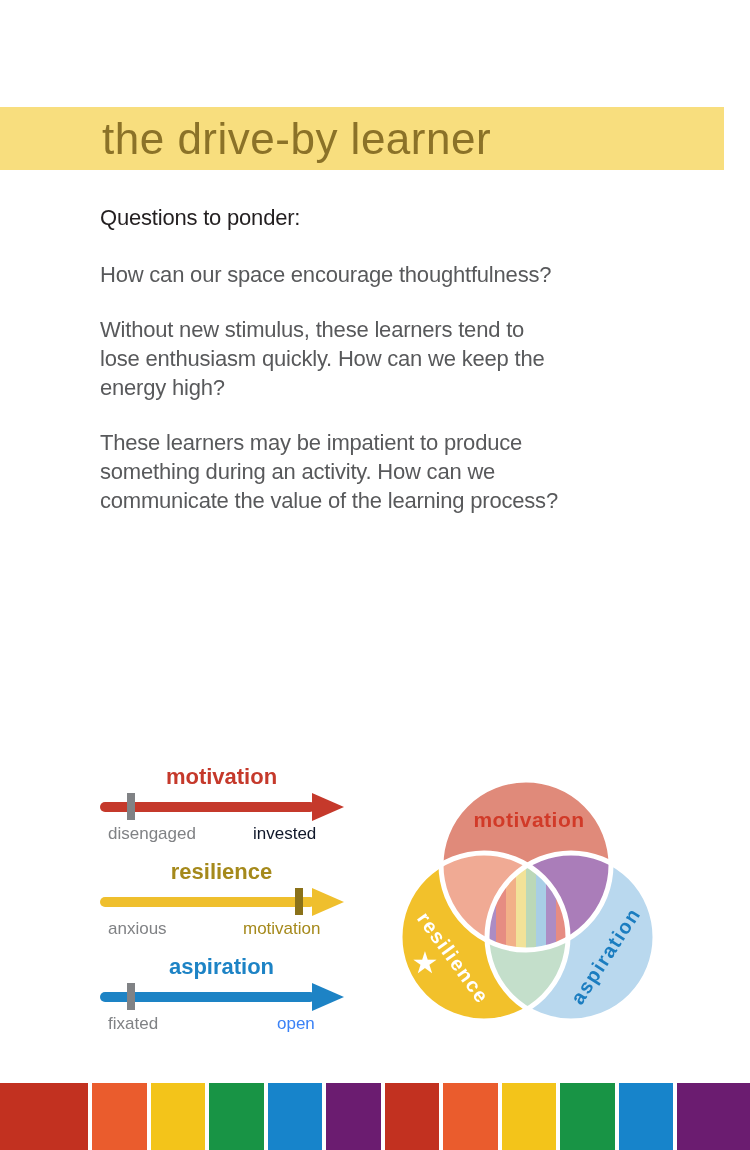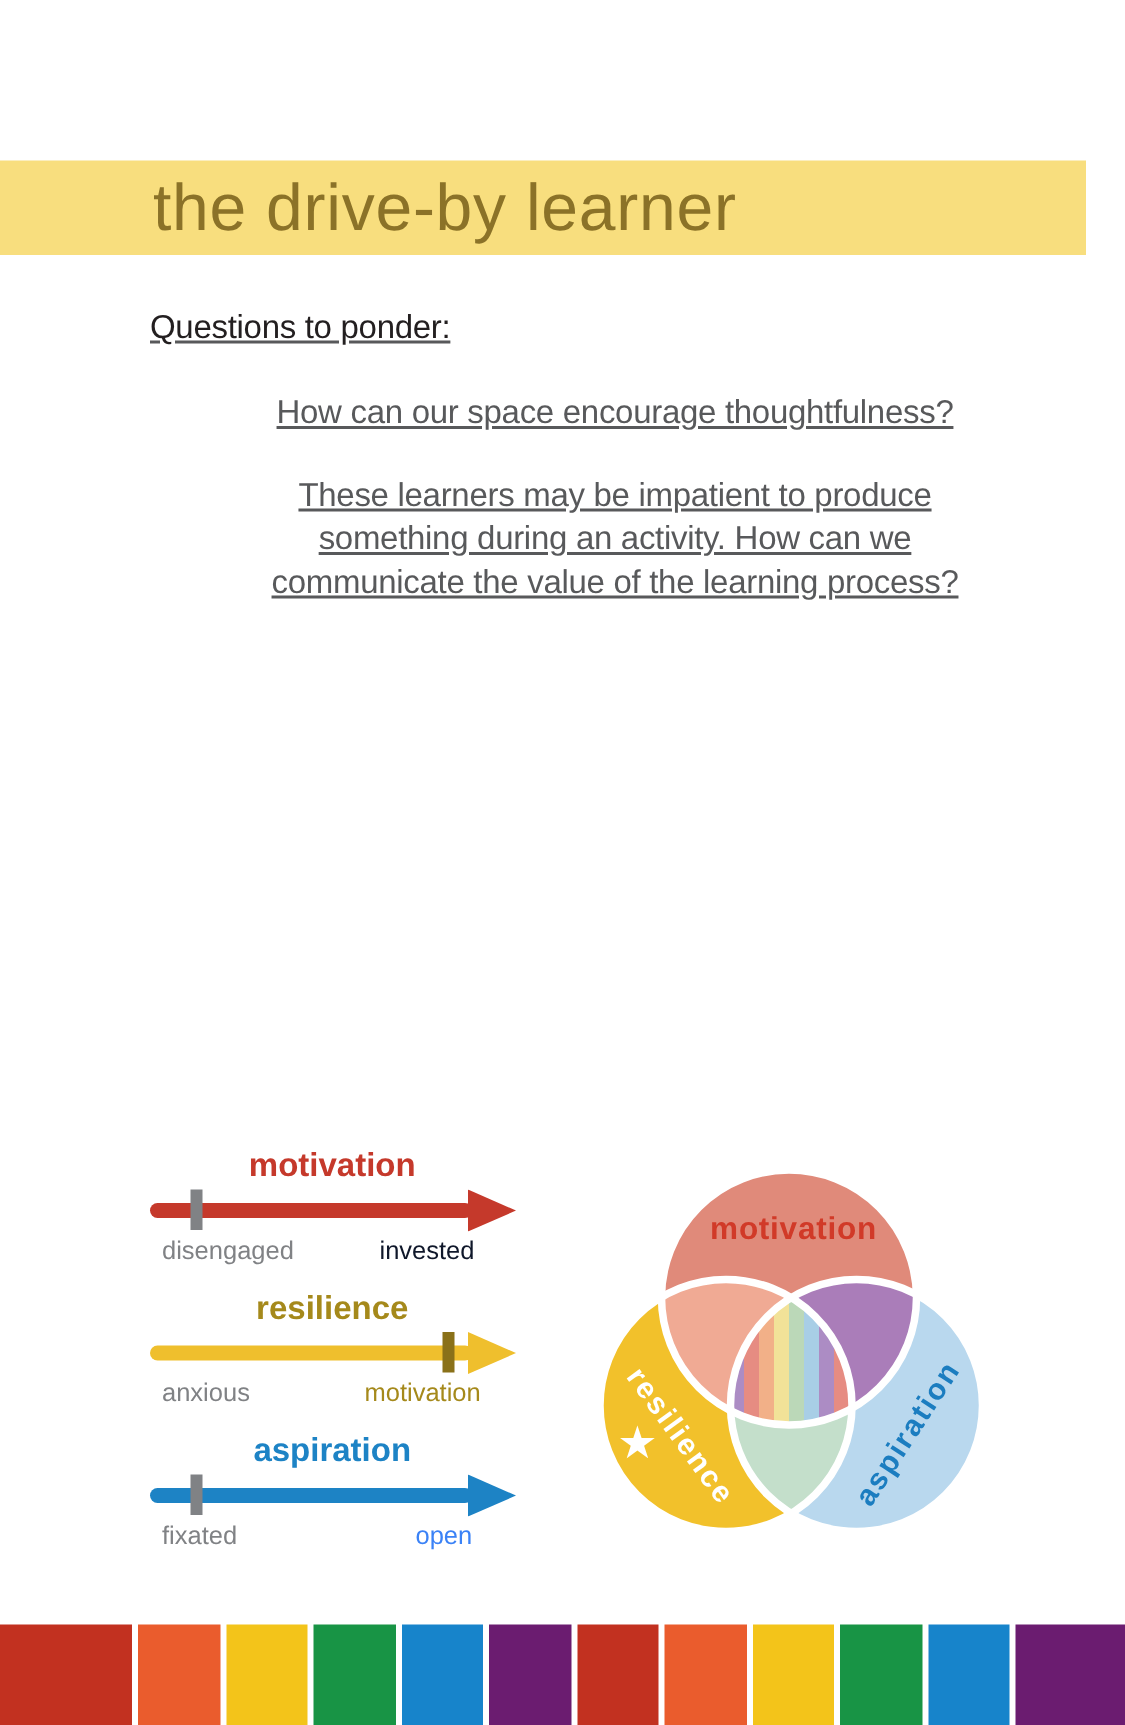--- a/index.html
+++ b/index.html
@@ -16,21 +16,21 @@
   }
   .band-title {
     padding-left:102px; font-size:44px; font-weight:400; letter-spacing:0.5px;
   }
   
   .copy {
     position:absolute; left:100px; top:203px; width:620px;
     font-size:22px; line-height:29px; letter-spacing:-0.2px;
   }
   .copy .heading { margin-bottom:28px; }
-  .copy .para { white-space:pre-line; margin-bottom:26px;text-align:center; }
+  .copy .para { white-space:pre-line; margin-bottom:26px; }
   
   .scale { position:absolute; left:100px; width:243px; height:96px; }
   .scale-title { position:absolute; left:0; right:0; top:4px; text-align:center;
     font-size:22px; font-weight:bold; }
   .shaft { position:absolute; left:0; top:42px; width:215px; height:10px; border-radius:6px; }
   .head  { position:absolute; left:212px; top:33px; }
   .marker{ position:absolute; top:33px; width:8px; height:27px; }
   .lbl   { position:absolute; top:64px; font-size:17px; }
   .lbl.left { left:8px; }
   
@@ -55,23 +55,26 @@
 </style>
 </head>
 <body>
 
 <div class="page">
 
   <div class="band" style="background-color: rgb(248, 222, 126);">
     <div class="band-title" style="color: rgb(139, 114, 40);">the drive-by learner</div>
   </div>
 
-  <div class="copy" style="color: rgb(88, 89, 91); text-decoration: underline;">
+  <div class="copy" style="color: rgb(88, 89, 91);">
     <div class="heading" style="color: rgb(35, 31, 32);">Questions to ponder:</div>
     <div class="para">How can our space encourage thoughtfulness?</div>
+    <div class="para">Without new stimulus, these learners tend to
+lose enthusiasm quickly. How can we keep the
+energy high?</div>
     <div class="para">These learners may be impatient to produce
 something during an activity. How can we
 communicate the value of the learning process?</div>
   </div>
 
   <div class="scale" style="top:760px">
     <div class="scale-title" style="color: rgb(197, 57, 43);">motivation</div>
     <div class="shaft" style="background-color: rgb(197, 57, 43);"></div>
     <svg class="head" width="32" height="28" viewBox="0 0 32 28">
       <polygon points="0,0 32,14 0,28" fill="#C5392B"></polygon>

